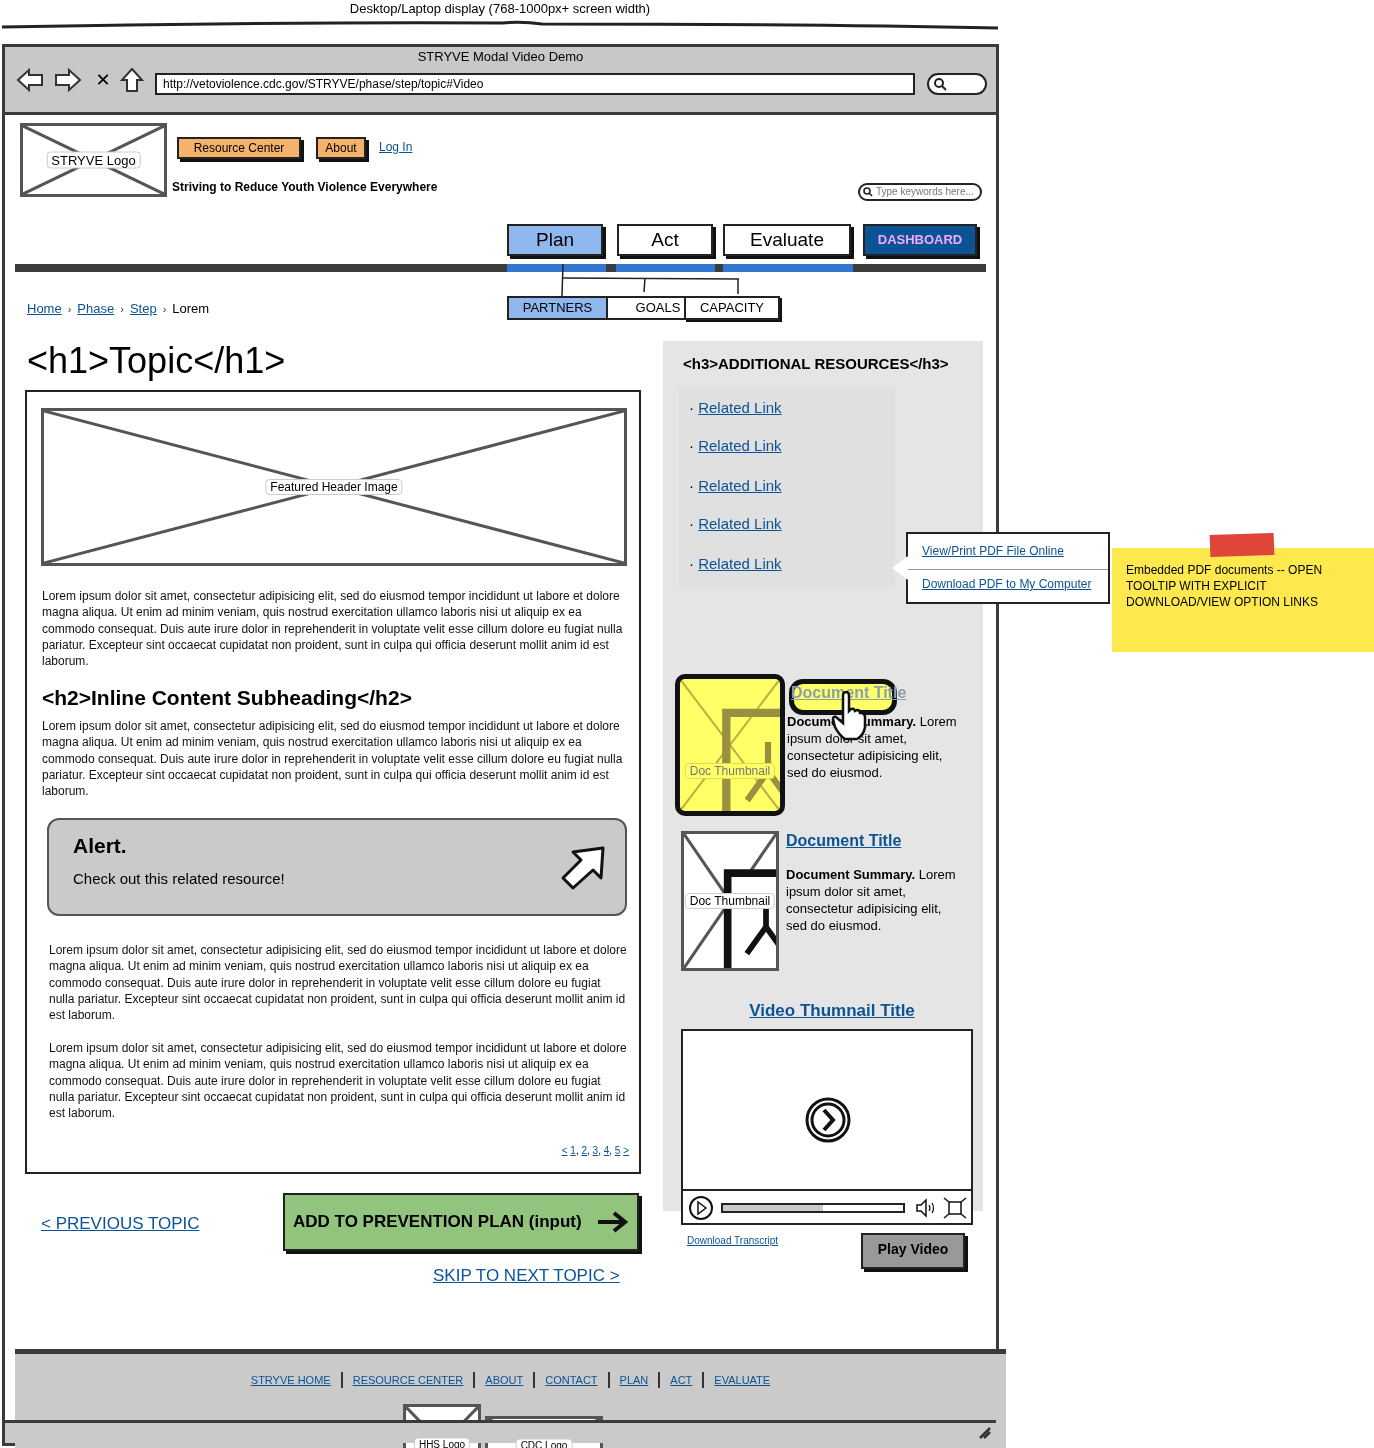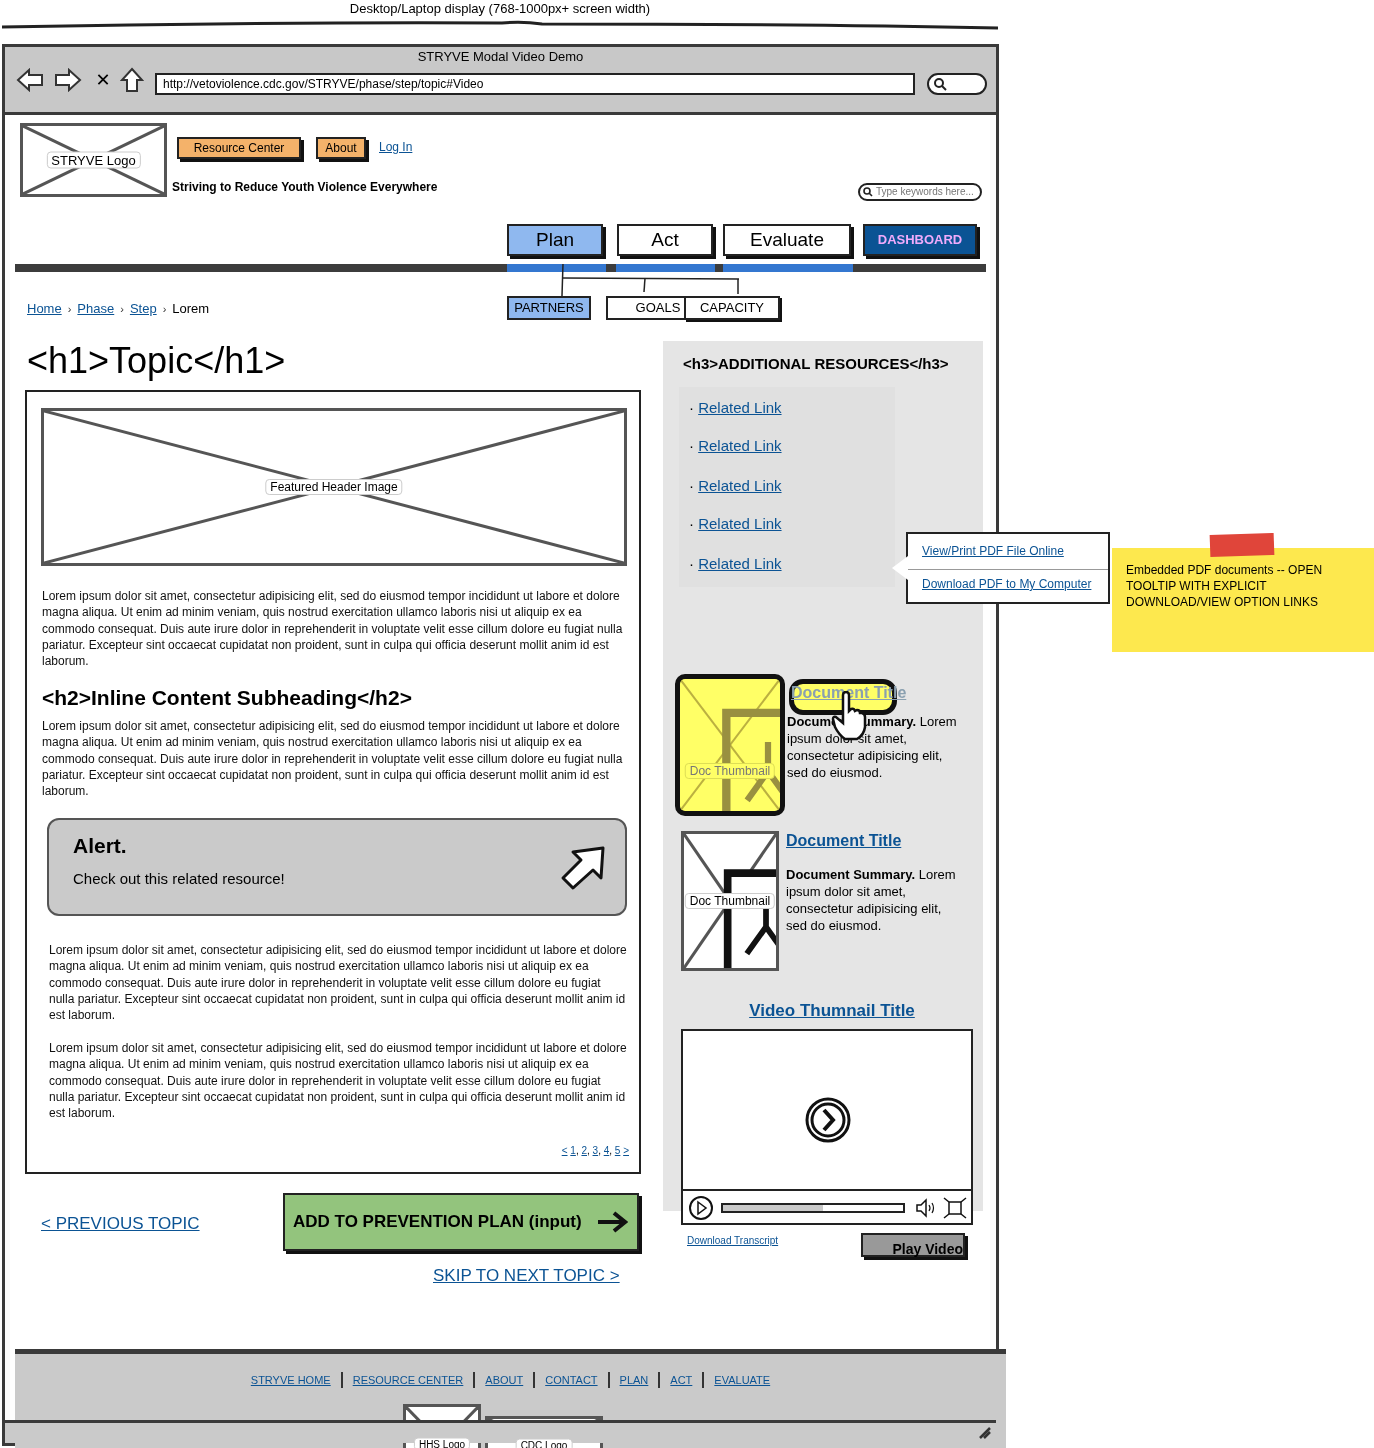--- a/index.html
+++ b/index.html
@@ -79,21 +79,21 @@
   #sticky-tape { left: 98px; top: -14px; width: 64px; height: 22px; background: #e0453a; transform: rotate(-2deg); }
   #sticky-text { left: 14px; top: 14px; font-size: 12px; line-height: 16px; width: 240px; }
 
   #video-title { left: 0; top: 660px; width: 320px; text-align: center; font-size: 17px; font-weight: bold; padding-left: 18px; }
   #video-box { left: 18px; top: 688px; width: 292px; height: 196px; border: 2px solid #222; background: #fff; }
   #video-ctrl { left: 0; top: 158px; width: 288px; height: 34px; border-top: 2px solid #222; }
   #progress { left: 38px; top: 12px; width: 184px; height: 10px; border: 2px solid #222; background: #fff; }
   #progress-fill { left: 0; top: 0; width: 100px; height: 6px; background: #cacaca; }
 
   #transcript { left: 24px; top: 894px; font-size: 10px; }
-  #play-video { left: 198px; top: 892px; width: 104px; height: 24px; background: #999; border: 2px solid #222; box-shadow: 3px 3px 0 #111; font-size: 14px; font-weight: bold; text-align: right; line-height: 28px; }
+  #play-video { left: 198px; top: 892px; width: 104px; height: 36px; background: #999; border: 2px solid #222; box-shadow: 3px 3px 0 #111; font-size: 14px; font-weight: bold; text-align: center; line-height: 28px; }
 
   
   #footer { left: 0; top: 1231px; width: 991px; height: 137px; background: #cacaca; border-top: 5px solid #3a3a3a; }
   #footer-links { left: 0; top: 18px; width: 991px; display: flex; justify-content: center; align-items: center; font-size: 11px; gap: 0; }
   .f-sep { width: 2px; height: 16px; background: #333; margin: 0 10px; }
 
   #status-bar { left: 0; top: 1373px; width: 991px; height: 23px; background: #cacaca; border-top: 3px solid #3a3a3a; }
 </style>
 </head>
 <body>
@@ -167,21 +167,21 @@
     <div class="abs blue-seg" style="left:601px;width:99px;"></div>
     <div class="abs blue-seg" style="left:708px;width:130px;"></div>
 
     <svg class="abs" style="left:492px;top:146px;" width="260" height="34" viewBox="0 0 260 34">
       <line x1="56" y1="0" x2="55" y2="32" stroke="#222" stroke-width="1.5"></line>
       <line x1="56" y1="14" x2="232" y2="15" stroke="#222" stroke-width="1.5"></line>
       <line x1="138" y1="14" x2="137" y2="28" stroke="#222" stroke-width="1.5"></line>
       <line x1="231" y1="15" x2="231" y2="30" stroke="#222" stroke-width="1.5"></line>
     </svg>
 
-    <div class="abs sub-tab" style="left:492px;width:84px;background:#8fb8ef;">PARTNERS</div>
+    <div class="abs sub-tab" style="left:492px;width:101px;background:#8fb8ef;">PARTNERS</div>
     <div class="abs sub-tab" style="left:591px;width:104px;">GOALS</div>
     <div class="abs sub-tab" style="left:669px;width:96px;box-shadow:2px 2px 0 #111;">CAPACITY</div>
 
     <div id="breadcrumb" class="abs">
       <a>Home</a>
       <span class="crumb-sep">›</span>
       <a>Phase</a>
       <span class="crumb-sep">›</span>
       <a>Step</a>
       <span class="crumb-sep">›</span>

